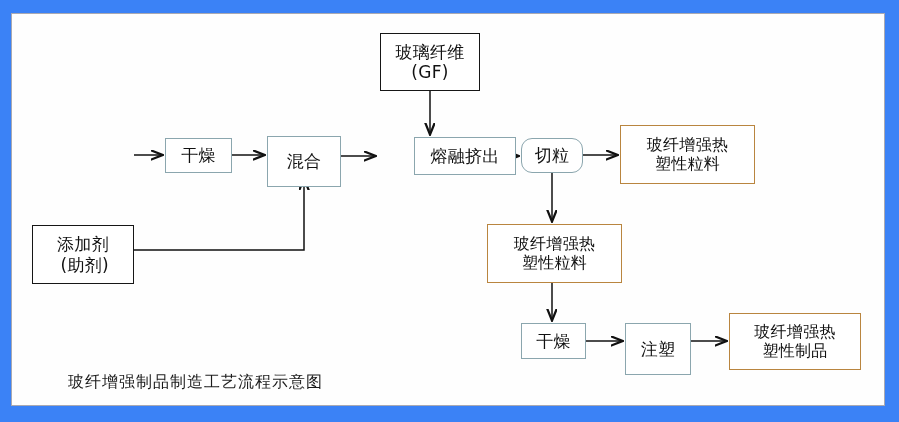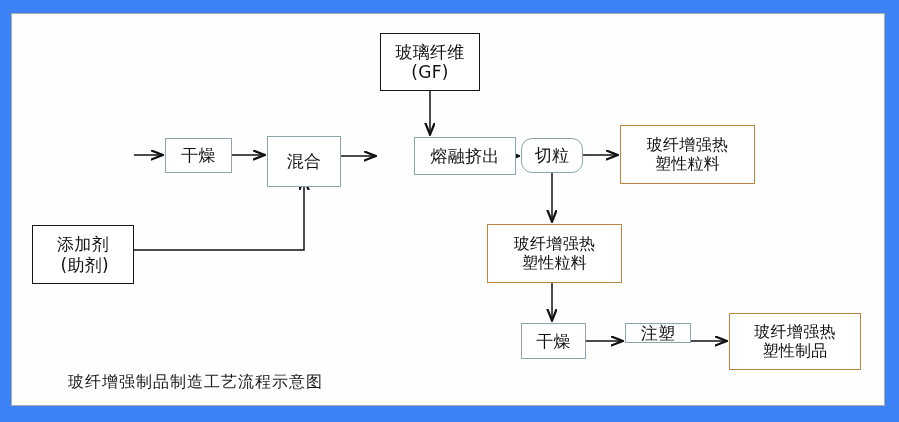--- a/index.html
+++ b/index.html
@@ -122,20 +122,20 @@
 (助剂)</div>
 
   <div class="node orange" style="left:620px;top:125px;width:135px;height:59px;font-size:16px;">玻纤增强热
 塑性粒料</div>
 
   <div class="node orange" style="left:487px;top:224px;width:135px;height:59px;font-size:16px;">玻纤增强热
 塑性粒料</div>
 
   <div class="node blue" style="left:521px;top:323px;width:65px;height:36px;font-size:17px;">干燥</div>
 
-  <div class="node blue" style="left:625px;top:323px;width:66px;height:20px;font-size:17px;">注塑</div>
+  <div class="node blue" style="left:625px;top:323px;width:66px;height:52px;font-size:17px;">注塑</div>
 
   <div class="node orange" style="left:729px;top:313px;width:132px;height:57px;font-size:16px;">玻纤增强热
 塑性制品</div>
 
   <div class="caption" style="left:68px;top:372px;font-size:16px;">玻纤增强制品制造工艺流程示意图</div>
 
 </div>
 
 </body></html>

